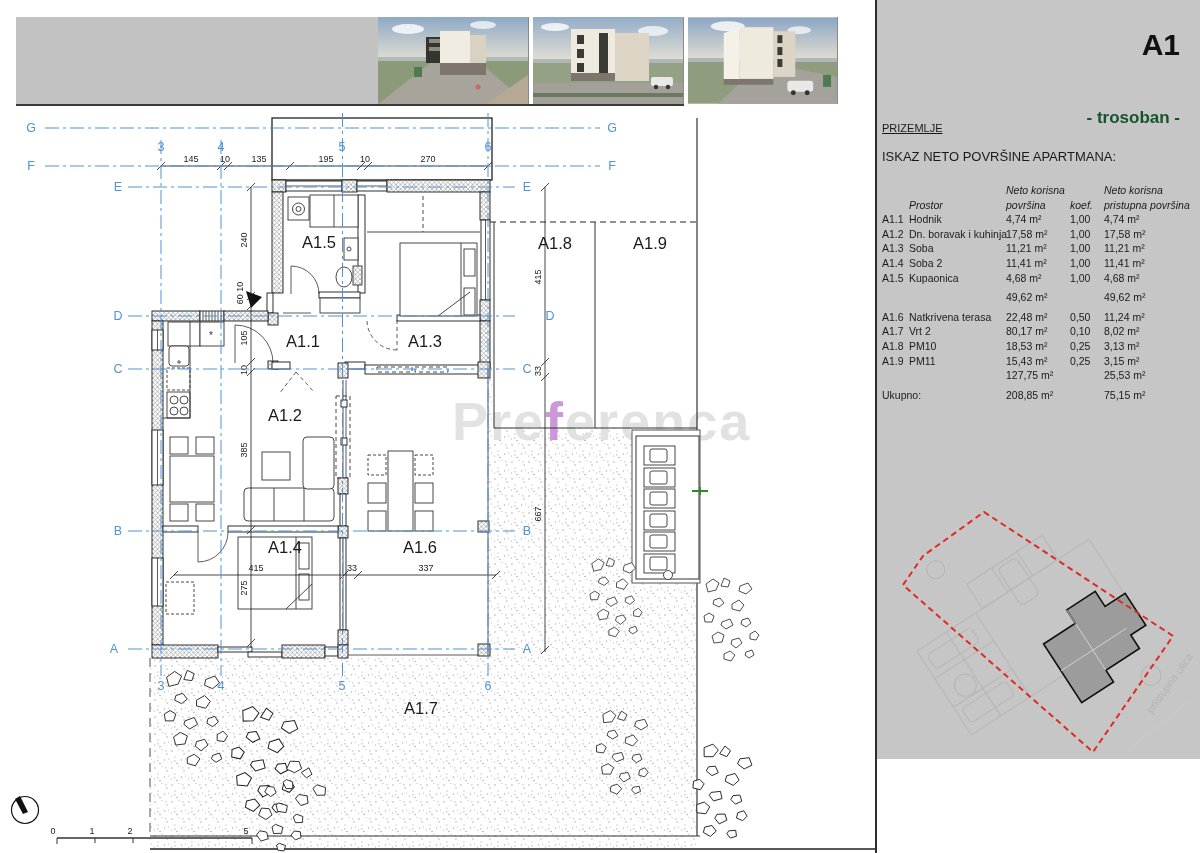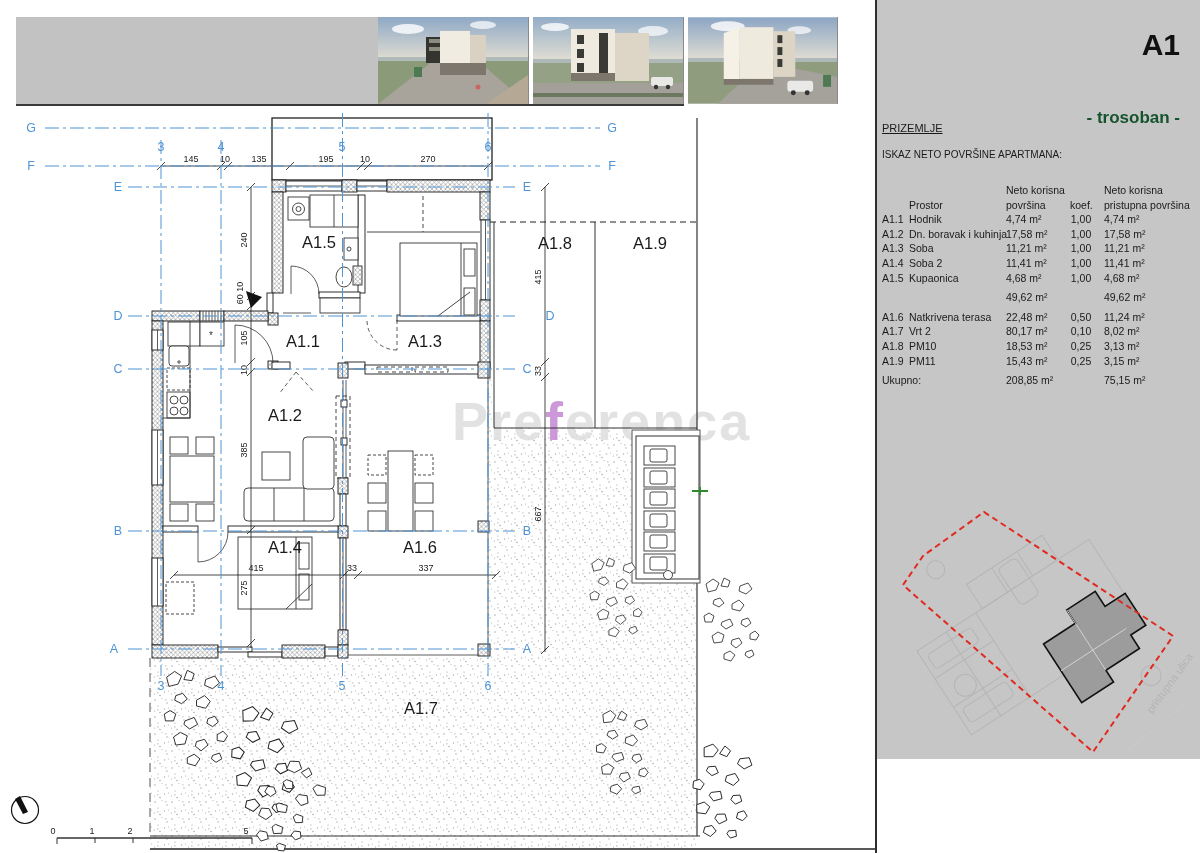--- a/index.html
+++ b/index.html
@@ -9,29 +9,29 @@
   .band-gray{position:absolute;left:16px;top:17px;width:362px;height:87px;background:#c2c2c2;z-index:3;}
   .band-underline{position:absolute;left:16px;top:104px;width:668px;height:2px;background:#3a3a3a;z-index:3;}
   .thumb{position:absolute;top:17px;width:150px;height:87px;z-index:3;border-right:1px solid #8a8a8a;}
   .thumb svg{display:block;width:100%;height:100%;}
   
   #panel{position:absolute;left:877px;top:0;width:323px;height:759px;background:#c6c6c6;z-index:2;}
   .panel-sep{position:absolute;left:875px;top:0;width:2px;height:853px;background:#2e2e2e;z-index:4;}
   .unit-title{position:absolute;top:28px;right:20px;font-size:30px;font-weight:bold;color:#111;}
   .unit-subtitle{position:absolute;top:78px;right:20px;font-size:17px;font-weight:bold;color:#14532d;margin-top:30px;}
   .floor-label{position:absolute;left:5px;top:122px;font-size:11px;color:#1a1a1a;text-decoration:underline;}
-  .table-title{position:absolute;left:5px;top:149px;font-size:10px;color:#1a1a1a;text-align:center;}
+  .table-title{position:absolute;left:5px;top:149px;font-size:13px;color:#1a1a1a;text-align:center;}
   #area-table{position:absolute;left:5px;top:183px;width:312px;font-size:10.5px;color:#1a1a1a;}
   .trow{display:flex;line-height:14.6px;white-space:nowrap;}
   .trow.gap{margin-top:5px;}
-  .thead{}
+  .thead{font-style:italic;}
   .c-code{width:27px;flex:none;}
   .c-name{width:97px;flex:none;}
   .c-area{width:64px;flex:none;}
-  .c-koef{width:22px;flex:none;text-align:center;}
+  .c-koef{width:22px;flex:none;text-align:left;}
   .c-val{margin-left:12px;flex:none;}
   #siteplan{position:absolute;left:0px;top:470px;width:323px;height:330px;}
   
   #plansvg{position:absolute;left:0;top:0;width:877px;height:853px;z-index:1;}
   text{font-family:"Liberation Sans",sans-serif;}
   .gridlab{fill:#4f94d4;font-size:12.5px;}
   .dimtxt{fill:#1a1a1a;font-size:9px;}
   .roomlab{fill:#1a1a1a;font-size:16.5px;}
   .wall{fill:url(#hatch);stroke:#1a1a1a;stroke-width:0.9;}
   .iwall{fill:#fff;stroke:#1a1a1a;stroke-width:0.9;}
@@ -566,20 +566,27 @@
             <span class="c-koef">0,25</span>
             <span class="c-val">3,13 m²</span>
           </div>
           <div class="trow">
             <span class="c-code">A1.9</span>
             <span class="c-name">PM11</span>
             <span class="c-area">15,43 m²</span>
             <span class="c-koef">0,25</span>
             <span class="c-val">3,15 m²</span>
           </div>
+          <div class="trow">
+            <span class="c-code"></span>
+            <span class="c-name"></span>
+            <span class="c-area">127,75 m²</span>
+            <span class="c-koef"></span>
+            <span class="c-val">25,53 m²</span>
+          </div>
           <div class="trow gap">
             <span class="c-code">Ukupno:</span>
             <span class="c-name"></span>
             <span class="c-area">208,85 m²</span>
             <span class="c-koef"></span>
             <span class="c-val">75,15 m²</span>
           </div>
         </div>
     </div>
 

